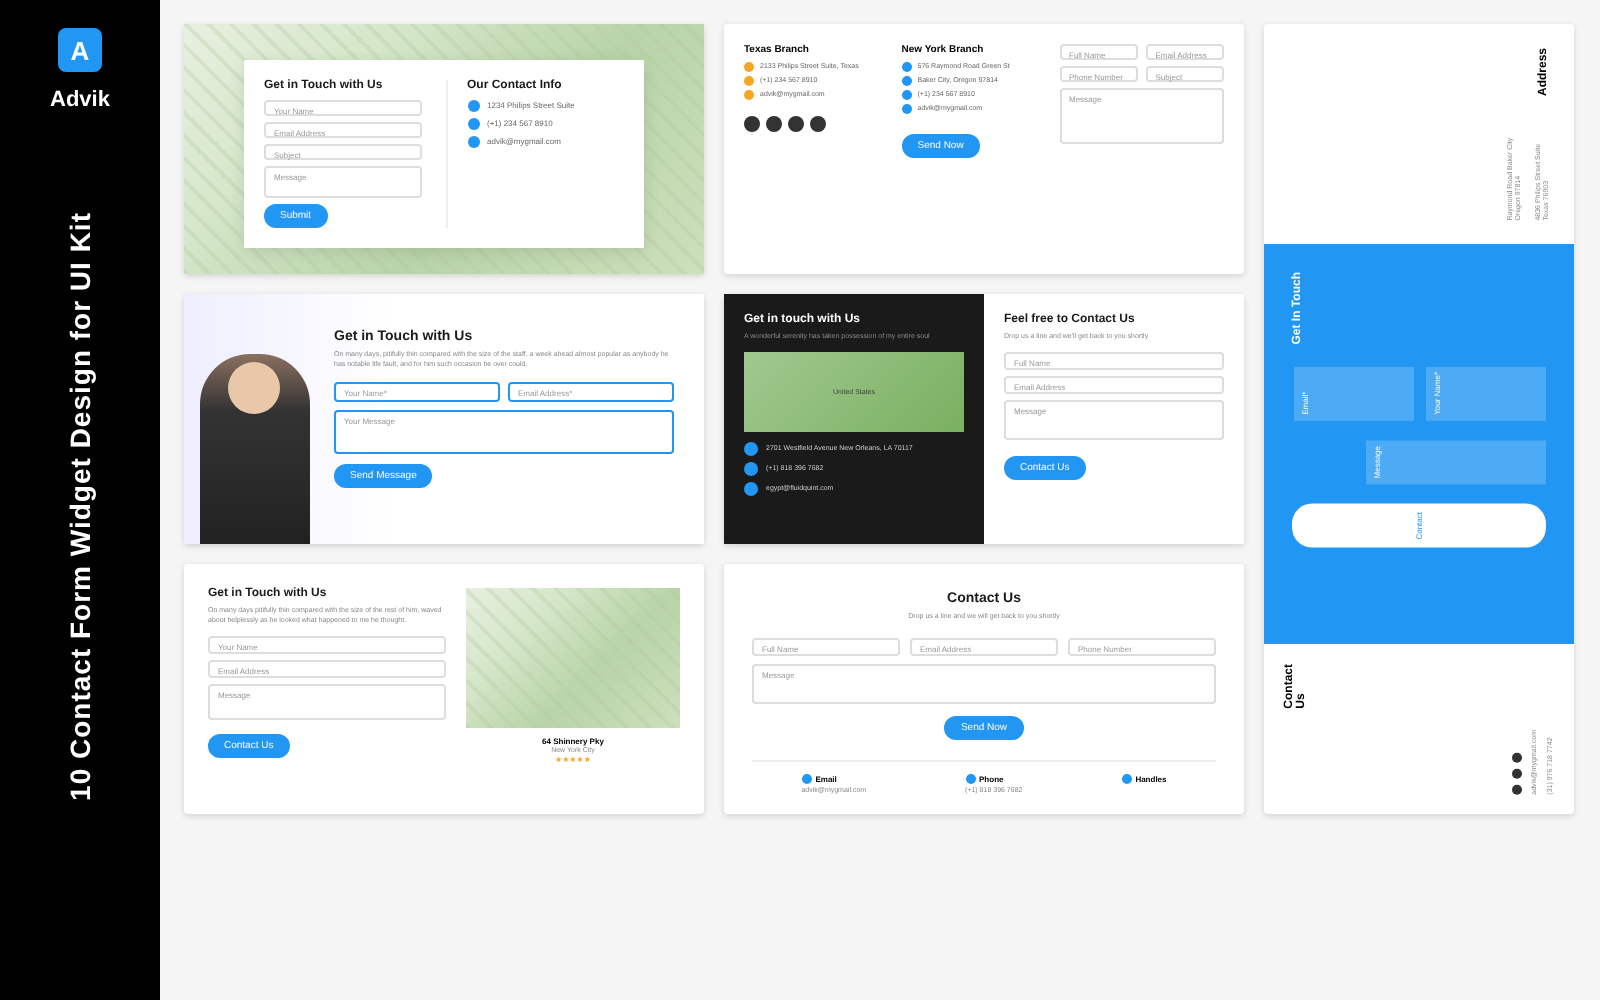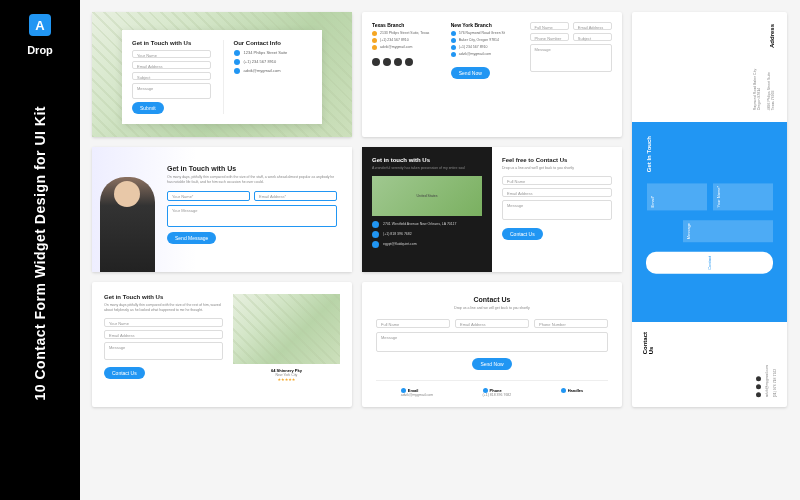--- a/index.html
+++ b/index.html
@@ -113,21 +113,21 @@
 .c7 .ch{font-size:6px;font-weight:700;transform:rotate(180deg)}
 .c7 .cv{font-size:3.5px;color:#888;transform:rotate(180deg)}
 .c7 .csic{display:flex;gap:3px;transform:rotate(180deg)}
 .c7 .csic span{width:5px;height:5px;background:#333;border-radius:50%}
 </style>
 </head>
 <body>
 
 <div class="sidebar">
   <div class="logo">A</div>
-  <div class="brand">Drop</div>
+  <div class="brand">Advik</div>
   <div class="vtitle">10 Contact Form Widget Design for UI Kit</div>
 </div>
 
 <div class="gallery">
 
   <div class="card c1">
     <div class="map"></div>
     <div class="panel">
       <div class="form">
         <div class="h">Get in Touch with Us</div>

